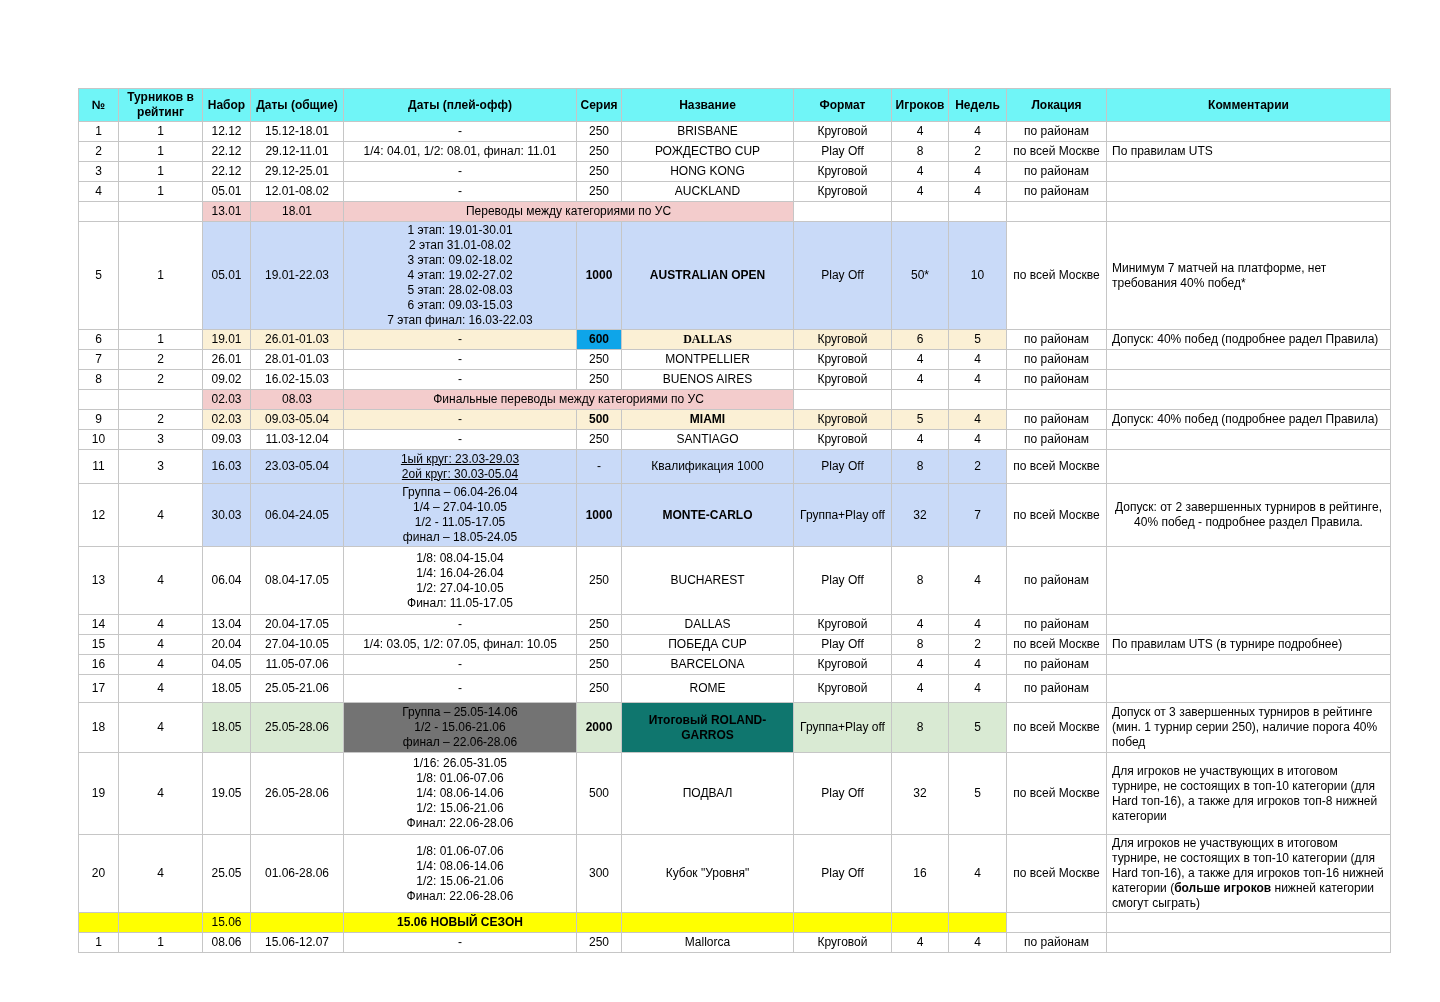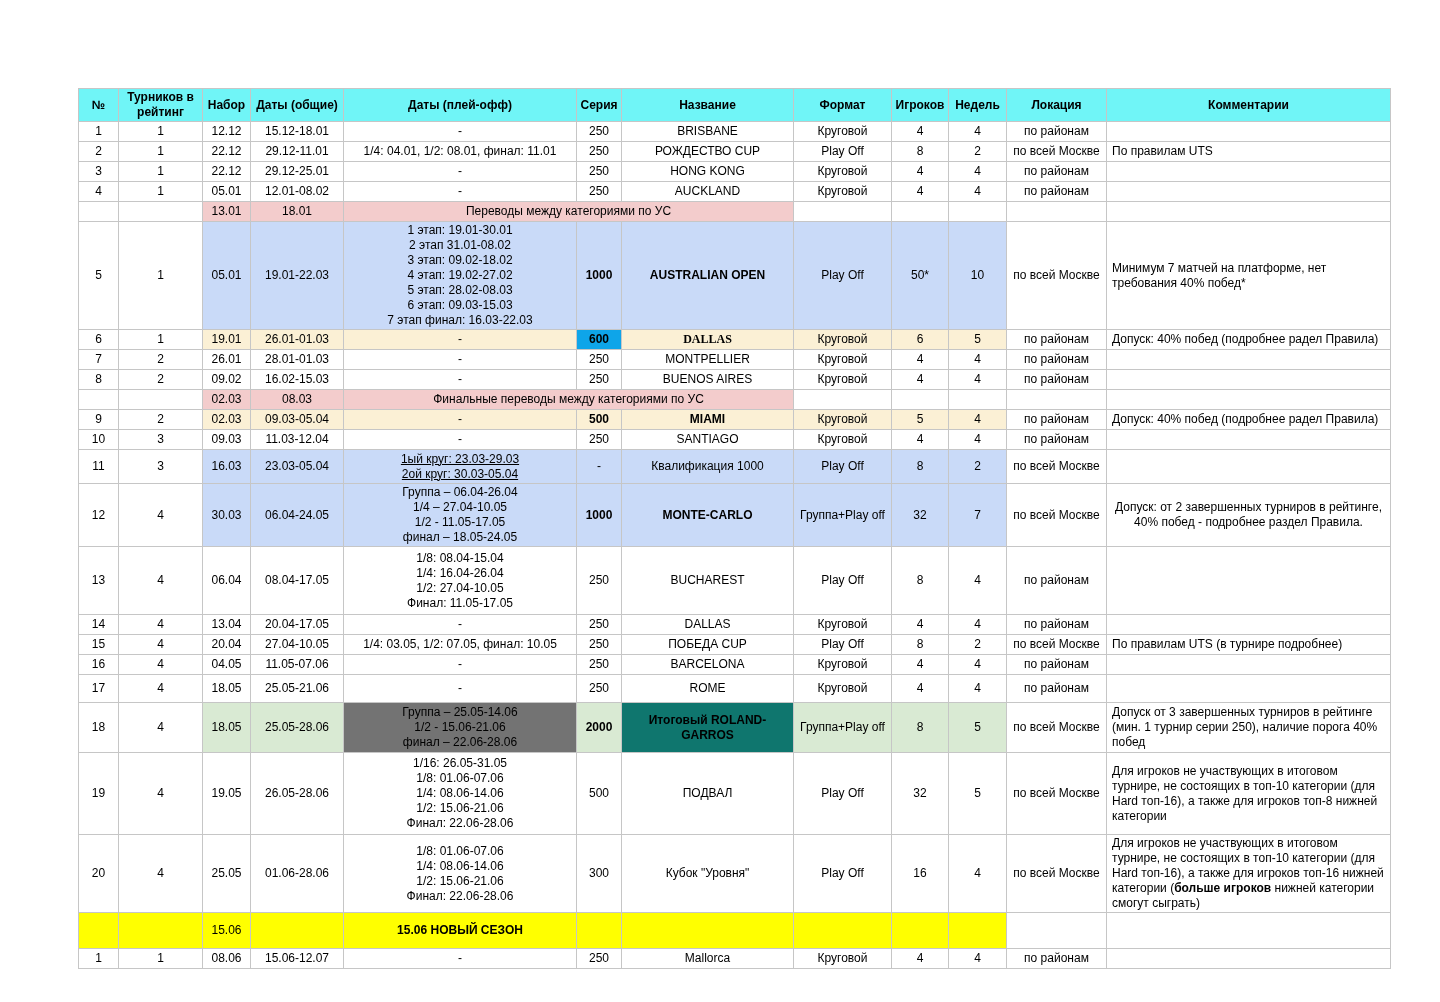--- a/index.html
+++ b/index.html
@@ -379,21 +379,21 @@
 1/2: 15.06-21.06
 Финал: 22.06-28.06</td>
           <td>300</td>
           <td>Кубок "Уровня"</td>
           <td>Play Off</td>
           <td>16</td>
           <td>4</td>
           <td>по всей Москве</td>
           <td class="al-left"><span>Для игроков не участвующих в итоговом турнире, не состоящих в топ-10 категории (для Hard топ-16), а также для игроков топ-16 нижней категории (</span><span style="font-weight: bold;">больше игроков</span><span> нижней категории смогут сыграть)</span></td>
         </tr>
-        <tr style="height: 36px;">
+        <tr style="height: 20px;">
           <td style="background: rgb(255, 255, 0);"></td>
           <td style="background: rgb(255, 255, 0);"></td>
           <td style="background: rgb(255, 255, 0);">15.06</td>
           <td style="background: rgb(255, 255, 0);"></td>
           <td class="b" style="background: rgb(255, 255, 0);">15.06 НОВЫЙ СЕЗОН</td>
           <td style="background: rgb(255, 255, 0);"></td>
           <td style="background: rgb(255, 255, 0);"></td>
           <td style="background: rgb(255, 255, 0);"></td>
           <td style="background: rgb(255, 255, 0);"></td>
           <td style="background: rgb(255, 255, 0);"></td>

